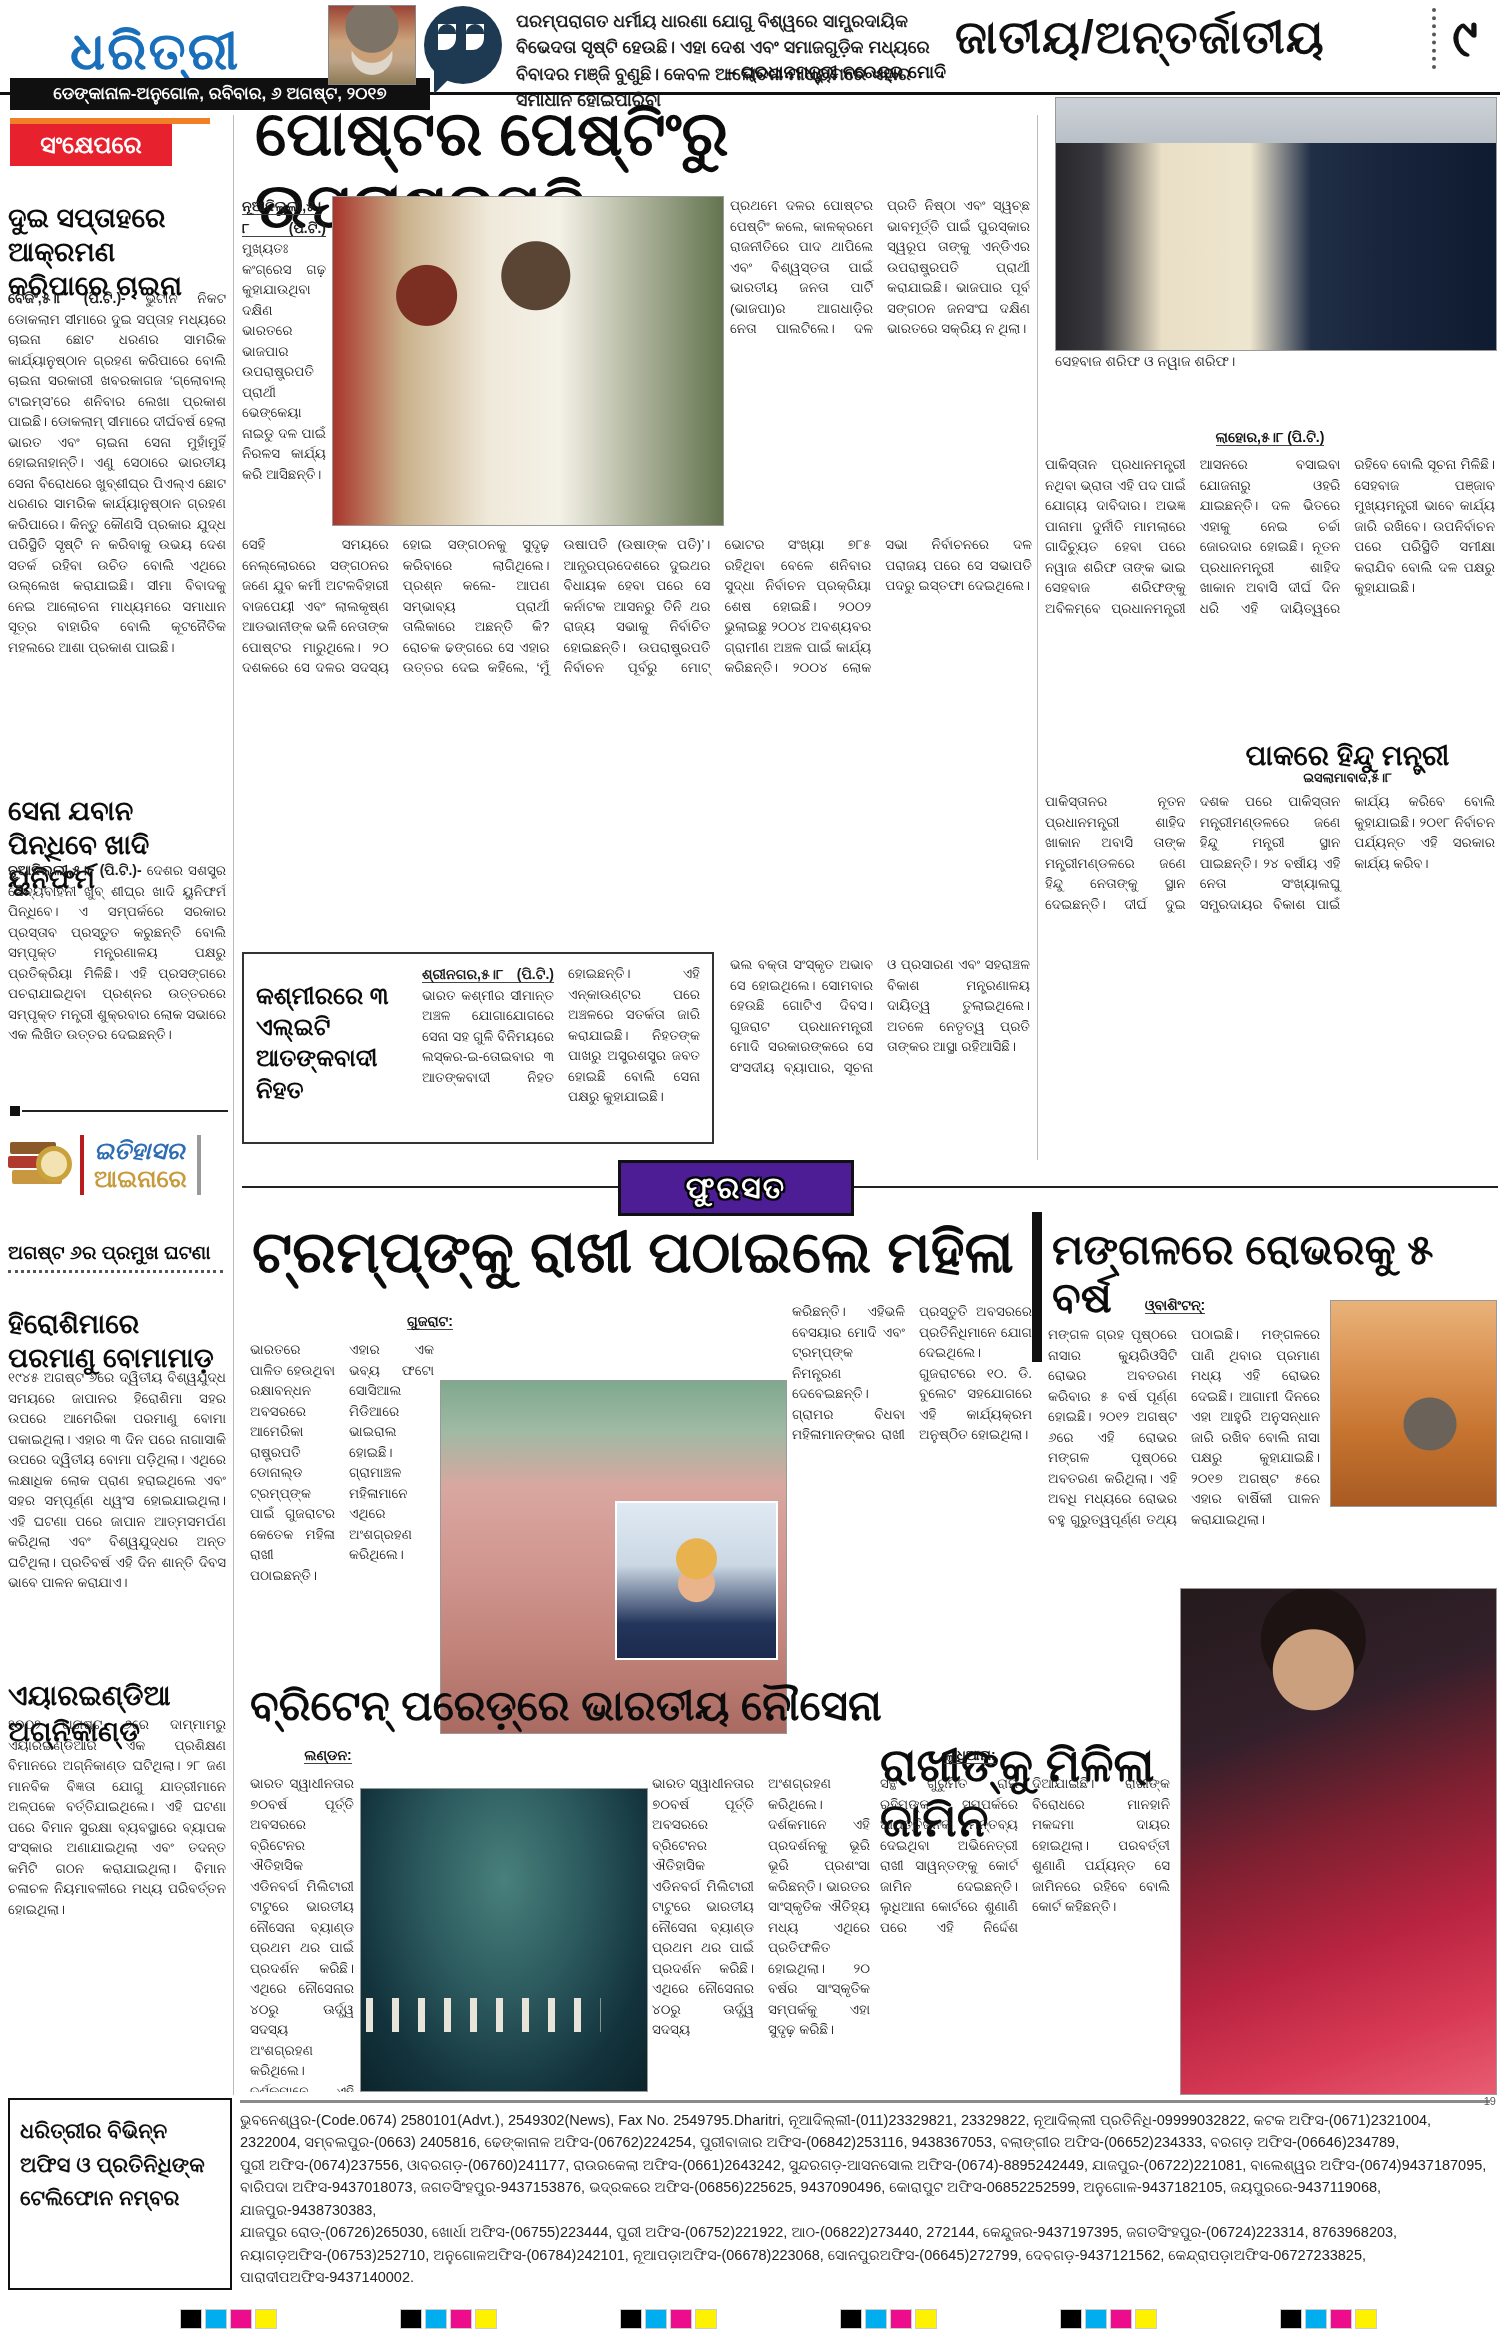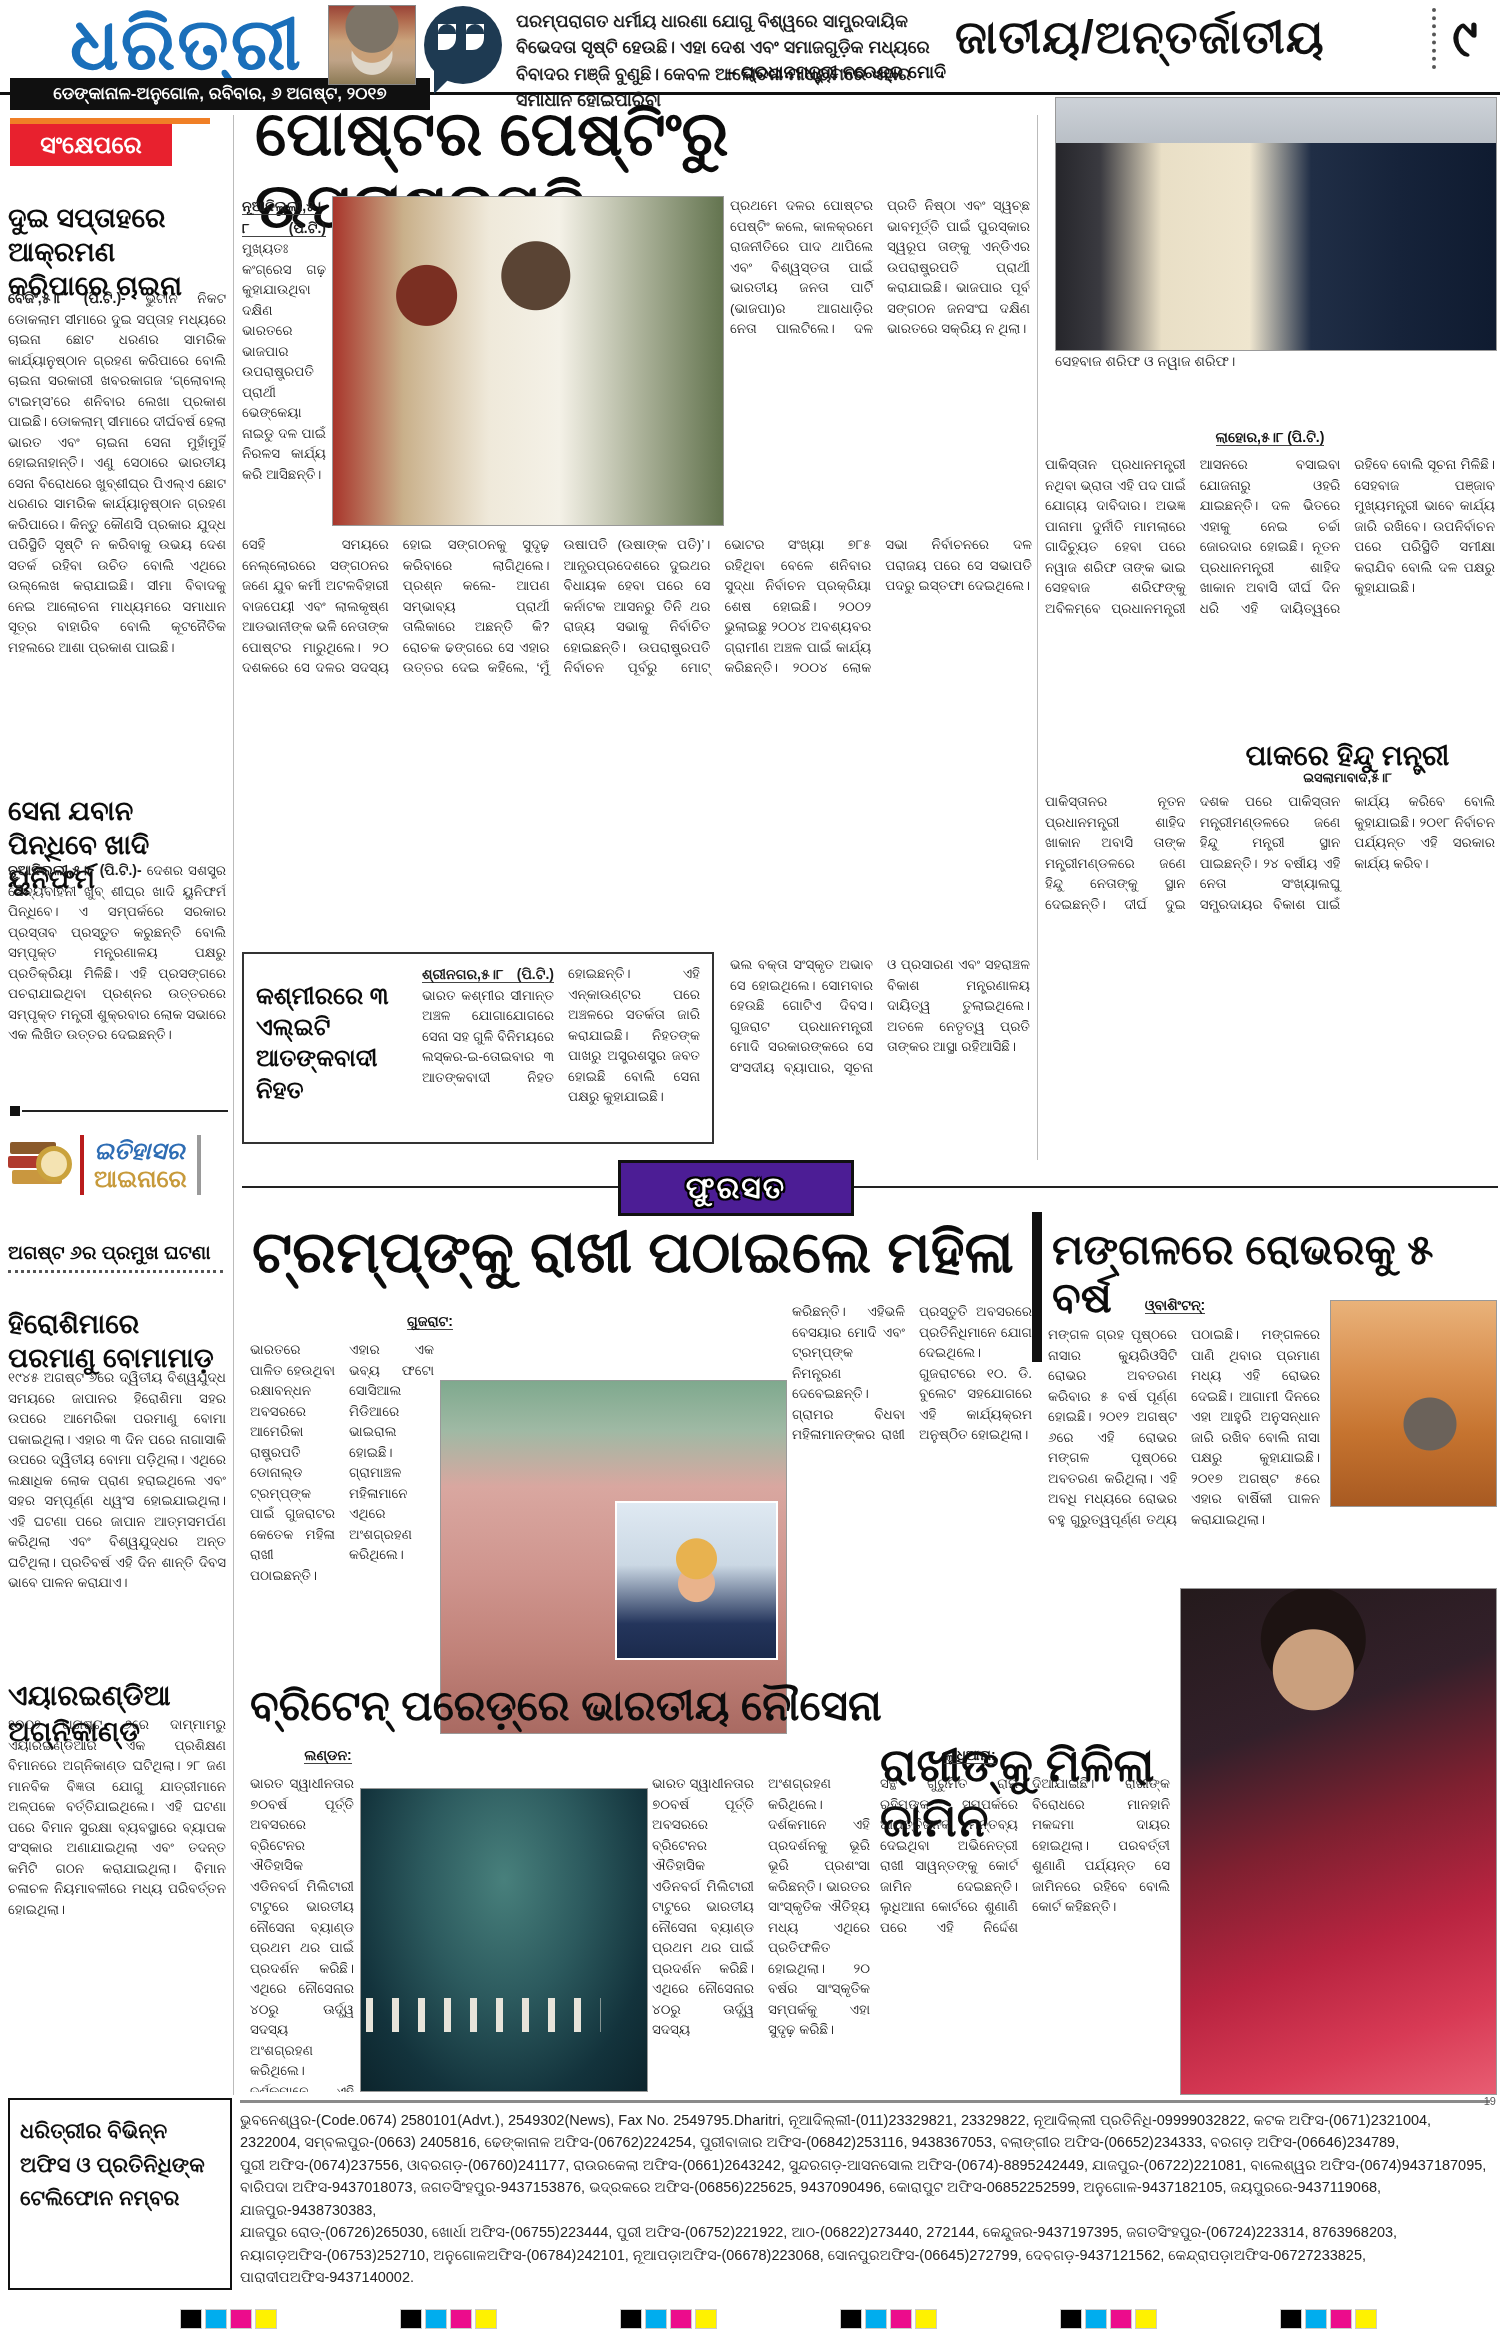--- a/index.html
+++ b/index.html
@@ -5,21 +5,21 @@
   html,body{margin:0;padding:0;background:#e9e9e9;}
   #page{position:relative;width:1500px;height:2335px;background:#ffffff;margin:0 auto;
         font-family:"Liberation Sans",sans-serif;color:#111;overflow:hidden;}
   .abs{position:absolute;}
   .jtxt{ text-align:justify; }
   .body-txt{font-size:13.5px;line-height:1.52;color:#1c1c1c;overflow:hidden;}
   .byline{font-weight:bold;font-size:14px;}
   .u{border-bottom:1px solid #444;}
   h1,h2,h3{margin:0;font-weight:bold;color:#0c0c0c;}
   
-  #logo-big{font-size:72px;font-weight:bold;color:#1a6fba;letter-spacing:2px;line-height:1;}
+  #logo-big{font-size:52px;font-weight:bold;color:#1a6fba;letter-spacing:2px;line-height:1;margin-top:17px;}
   #logo-sub{font-size:11px;font-weight:bold;color:#1a6fba;letter-spacing:6px;text-align:right;}
   #date-bar{background:#101010;color:#fff;font-weight:bold;font-size:17px;
             display:flex;align-items:center;justify-content:center;}
   .hrule{background:#101010;height:3px;}
   #modi-photo{background:
       radial-gradient(circle at 50% 26%,#7d7467 26px,transparent 27px),
       radial-gradient(circle at 50% 44%,#c9a078 22px,transparent 23px),
       radial-gradient(circle at 50% 62%,#ded6c8 20px,transparent 21px),
       linear-gradient(180deg,#9a4438 0%,#b06a4e 18%,#caa37c 45%,#bfa387 70%,#8c7a55 100%);
       border:1px solid #888;}

